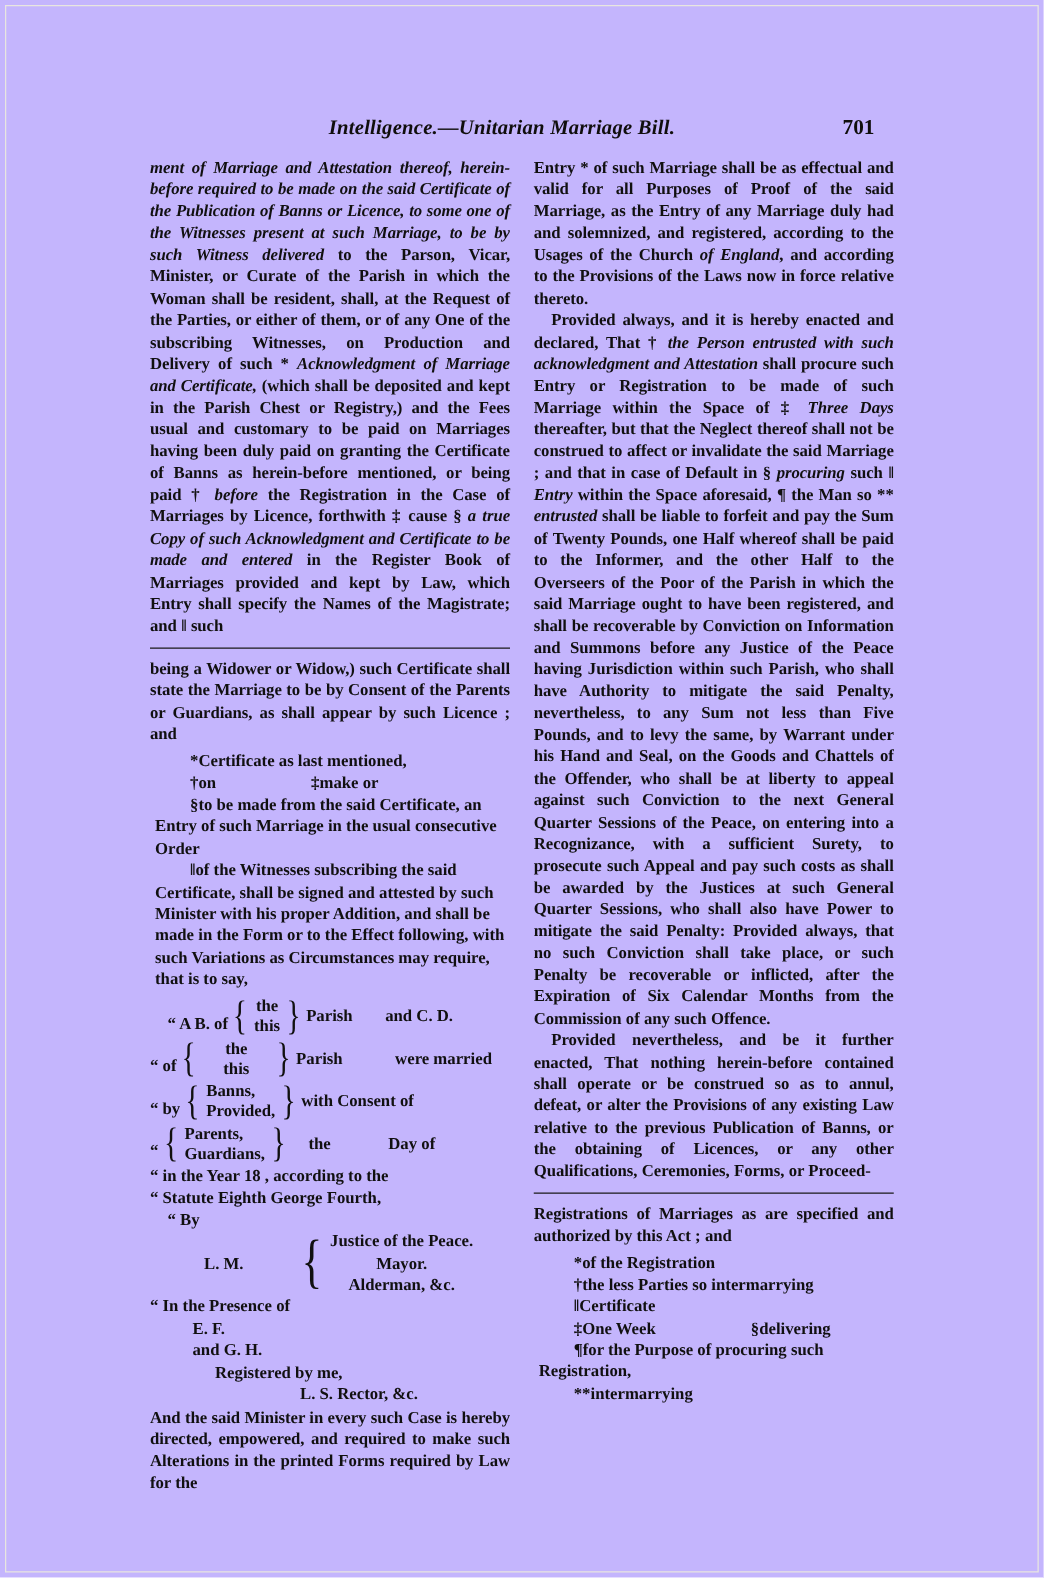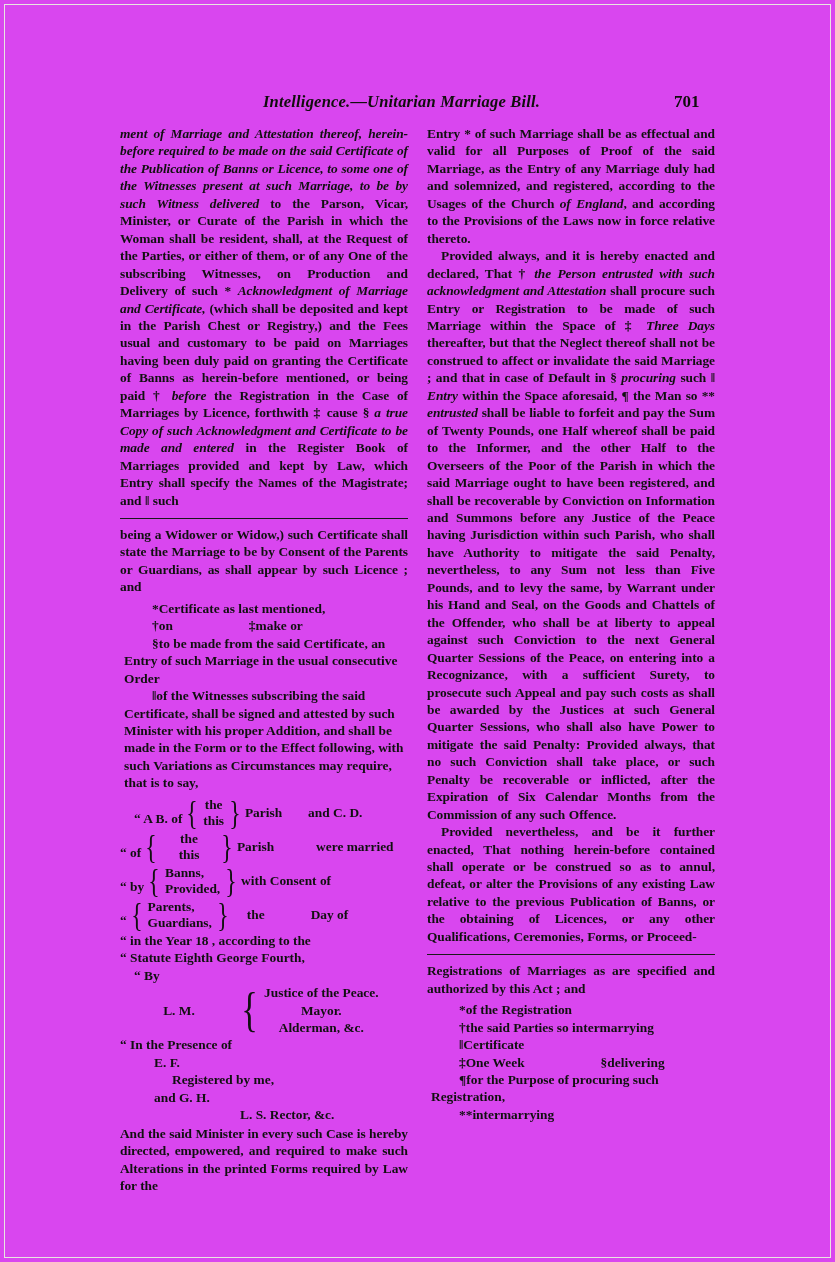--- a/index.html
+++ b/index.html
@@ -7,21 +7,21 @@
     padding: 0;
     background: #ffffff;
   }
   body {
     font-family: "Liberation Serif", "DejaVu Serif", serif;
   }
   .page {
     position: relative;
     width: 835px;
     height: 1262px;
-    background: #d946ef;
+    background: #c4b5fd;
     box-sizing: border-box;
     overflow: hidden;
   }
   .page-frame {
     position: absolute;
     left: 4px;
     top: 4px;
     right: 4px;
     bottom: 4px;
     border: 1px solid #e8e6e0;
@@ -291,22 +291,22 @@
         <span class="sig-stack">
           <span>Justice of the Peace.</span>
           <span>Mayor.</span>
           <span>Alderman, &amp;c.</span>
         </span>
       </div>
 
       <div class="lines">
         <div class="line">“ In the Presence of</div>
         <div class="line ind-2">E. F.</div>
+        <div class="line ind-2">and G. H.</div>
         <div class="line ind-3">Registered by me,</div>
-        <div class="line ind-2">and G. H.</div>
         <div class="line ind-5">L. S. Rector, &amp;c.</div>
       </div>
     </div>
 
     <p class="body-text no-indent" style="margin-top:1px">And the said Minister in every such Case is hereby directed, empowered, and required to make such Alterations in the printed Forms required by Law for the</p>
   </div>
 
   <div class="col col-right">
 
     <p class="body-text no-indent">
@@ -321,21 +321,21 @@
 
     <hr class="rule">
 
     <p class="body-text no-indent">Registrations of Marriages as are specified and authorized by this Act ; and</p>
 
     <ul class="fn-list">
       <li class="fn-item">
         <span class="fn-mark">*</span><span>of the Registration</span>
       </li>
       <li class="fn-item">
-        <span class="fn-mark">†</span><span>the said Parties so intermarrying</span>
+        <span class="fn-mark">†</span><span>the less Parties so intermarrying</span>
       </li>
       <li class="fn-item">
         <span class="fn-mark">‖</span><span>Certificate</span>
       </li>
       <li class="fn-item">
         <span class="fn-mark">‡</span><span>One Week</span><span class="fn-tab"></span><span class="fn-mark">§</span><span>delivering</span>
       </li>
       <li class="fn-item">
         <span class="fn-mark">¶</span><span>for the Purpose of procuring such Registration,</span>
       </li>

